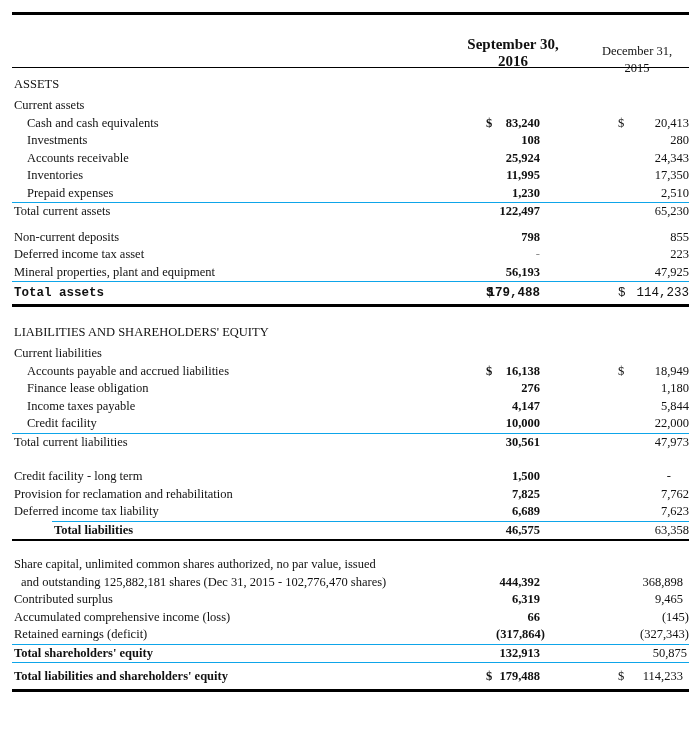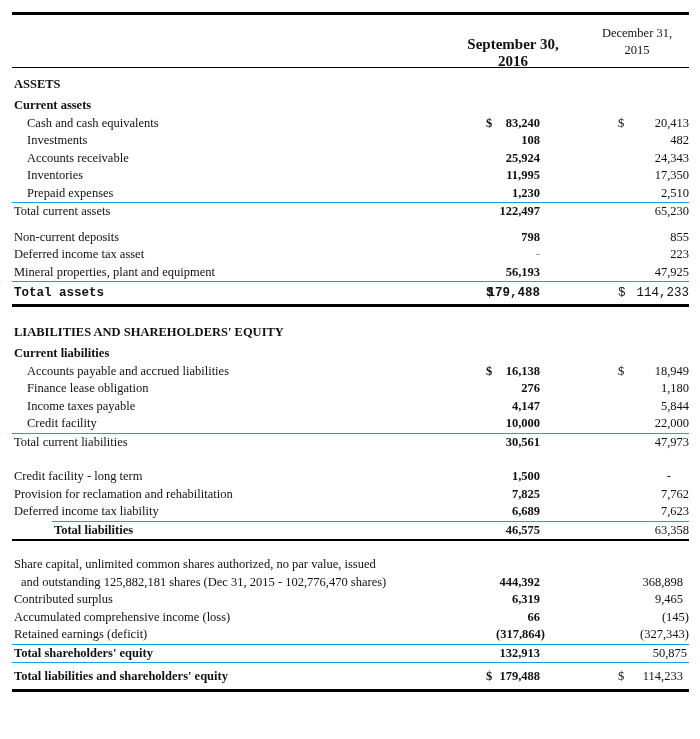--- a/index.html
+++ b/index.html
@@ -1,30 +1,30 @@
 <!DOCTYPE html>
 <html><head>
 <meta charset="utf-8">
 <style>
   html,body{margin:0;padding:0;background:#fff;}
   body{width:700px;height:739px;position:relative;overflow:hidden;font-family:"Liberation Serif","DejaVu Serif",serif;color:#111;font-size:12.5px;}
   .sheet{position:absolute;left:12px;top:12px;width:677px;}
   .topbar{height:3px;background:#000;}
   .hdr{position:relative;height:52px;border-bottom:1.5px solid #000;}
   .hdr .c1{position:absolute;left:454px;width:94px;top:21px;text-align:center;font-weight:bold;line-height:17px;font-size:15px;}
-  .hdr .c2{position:absolute;left:578px;width:94px;top:10px;text-align:center;line-height:17px;font-size:12.5px;}
+  .hdr .c2{position:absolute;left:578px;width:94px;top:28px;text-align:center;line-height:17px;font-size:12.5px;}
   .row{position:relative;height:17.5px;line-height:17.5px;white-space:nowrap;}
   .row .lbl{position:absolute;left:2px;}
   .row.ind .lbl{left:15px;}
   .row.ind2 .lbl{left:9px;}
   .row .d1{position:absolute;left:474px;font-weight:bold;}
   .row .v1{position:absolute;right:149px;font-weight:bold;text-align:right;padding-left:10px;}
   .row .d2{position:absolute;left:606px;}
   .row .v2{position:absolute;right:0px;text-align:right;}
-  .sec{font-weight:bold;}
+  .sec{font-weight:normal;}
   .rule-above{border-top:1px solid #0ea5e9;}
   .thick{height:3px;background:#000;}
   .gap{height:8px;}
   .bold .lbl{font-weight:bold;}
 </style>
 </head>
 <body>
 
 <div class="sheet">
   <div class="topbar"></div>
@@ -51,21 +51,21 @@
   <div class="row ind">
       <span class="lbl">Cash and cash equivalents</span>
       <span class="d1">$</span>
       <span class="v1">83,240</span>
       <span class="d2">$</span>
       <span class="v2">20,413</span>
     </div>
   <div class="row ind">
       <span class="lbl">Investments</span>
       <span class="v1">108</span>
-      <span class="v2">482</span>
+      <span class="v2">280</span>
     </div>
   <div class="row ind">
       <span class="lbl">Accounts receivable</span>
       <span class="v1">25,924</span>
       <span class="v2">24,343</span>
     </div>
   <div class="row ind">
       <span class="lbl">Inventories</span>
       <span class="v1">11,995</span>
       <span class="v2">17,350</span>

